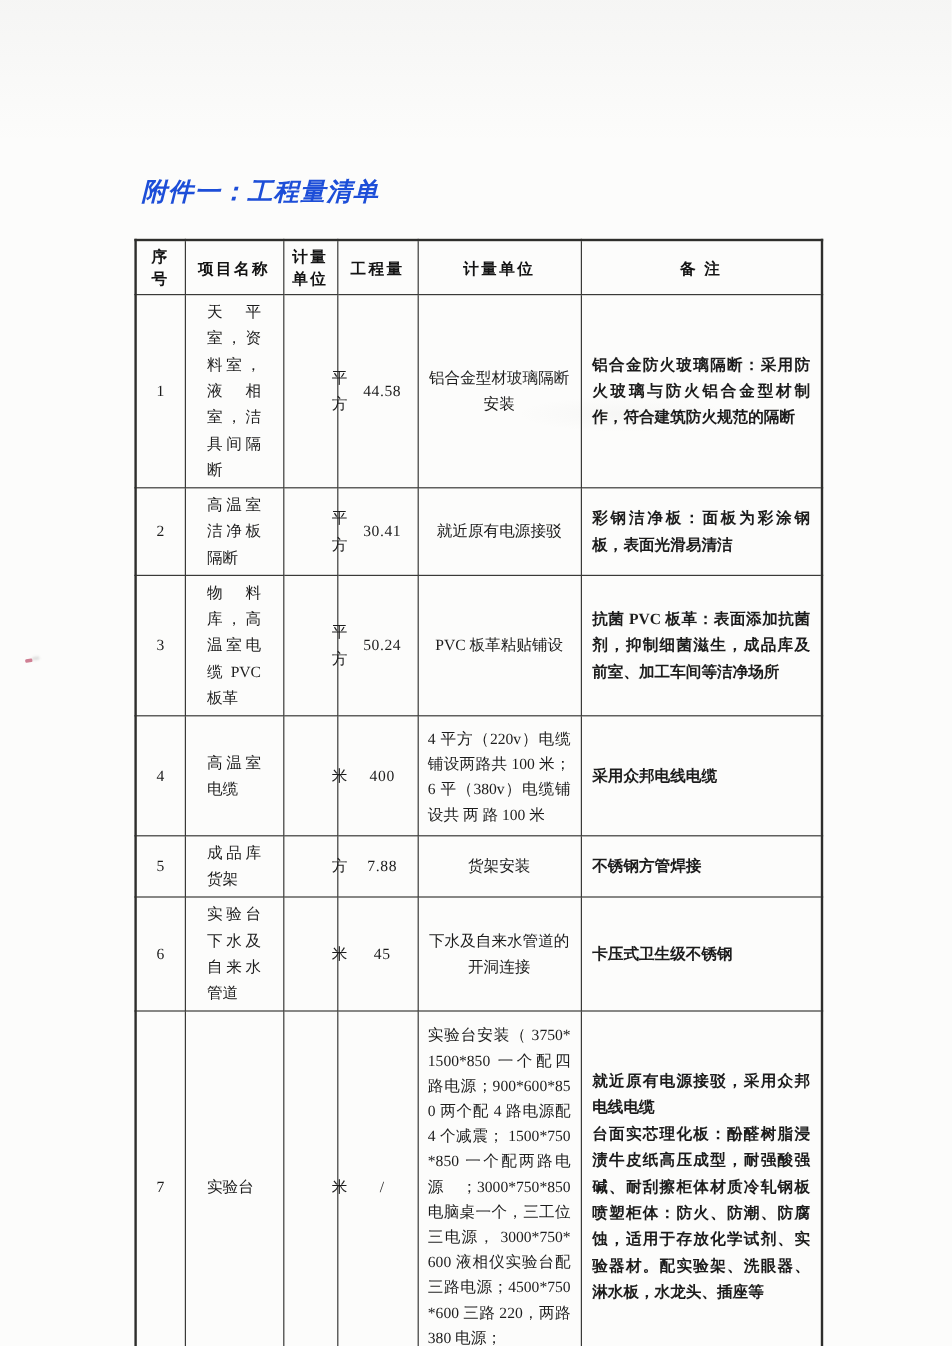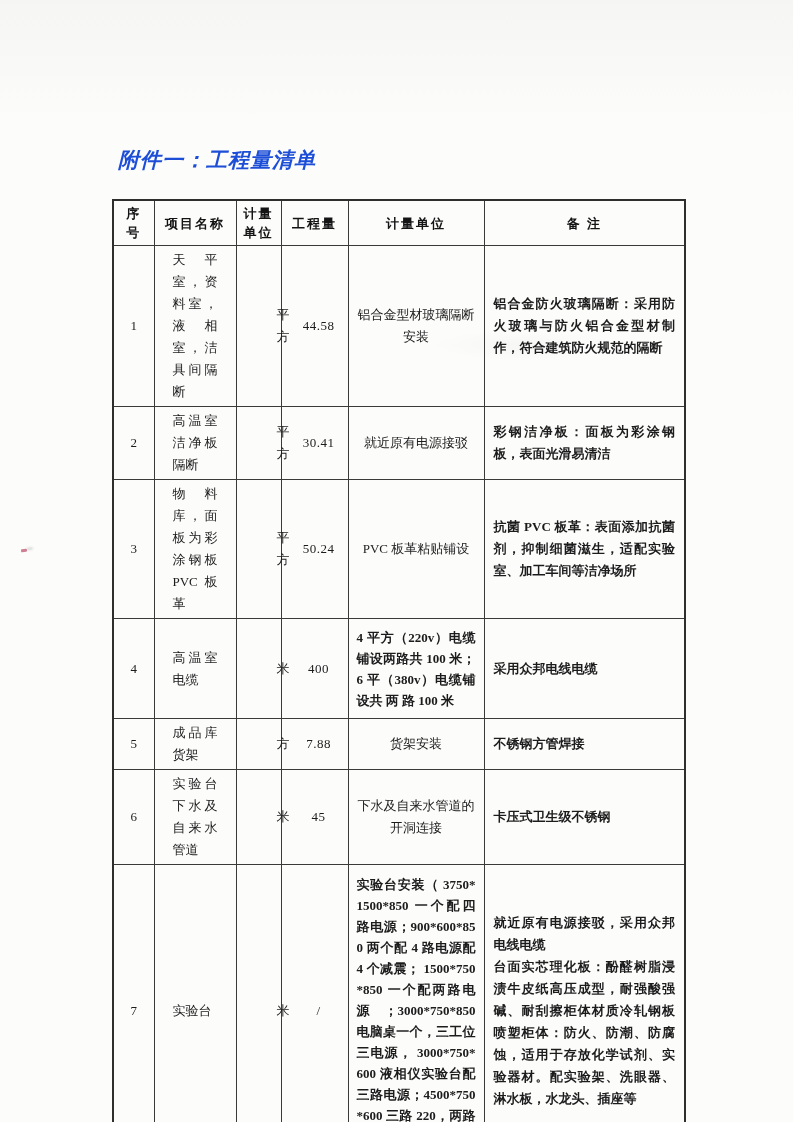--- a/index.html
+++ b/index.html
@@ -58,21 +58,21 @@
   }
   .hr{height:42px;}
   .r1{height:96px;} .r2{height:50px;} .r3{height:80px;}
   .r4{height:100px;} .r5{height:50px;} .r6{height:70px;} .r7{height:293px;}
   .c-no{text-align:center;}
   .c-name{text-align:justify;text-justify:inter-character;padding:3px 18px;}
   .c-unit{text-align:right;padding-left:40px;}
   .c-qty{text-align:center;padding-left:14px;letter-spacing:0.5px;}
   .c-work{text-align:center;padding:3px 8px;}
   .c-remark{text-align:justify;text-justify:inter-character;padding:4px 9px;line-height:22px;font-weight:bold;}
-  .r4 .c-work,.r7 .c-work{text-align:justify;text-justify:inter-character;line-height:21px;font-weight:bold;}
+  .r4 .c-work,.r7 .c-work{text-align:justify;text-justify:inter-character;line-height:21px;}
   
   .speck{
     position:absolute;left:21px;top:549px;width:6px;height:3px;
     background:#c4607a;opacity:.8;border-radius:1px;
     transform:rotate(-8deg);
     box-shadow:6px -1px 2px rgba(150,150,150,.35);
   }
   .smudge{
     position:absolute;left:430px;top:330px;width:180px;height:30px;
     background:radial-gradient(ellipse at center,rgba(140,140,135,.05),rgba(140,140,135,0) 70%);
@@ -120,25 +120,25 @@
       <tr class="r2">
         <td class="c-no">2</td>
         <td class="c-name">高温室洁净板隔断</td>
         <td class="c-unit">平方</td>
         <td class="c-qty">30.41</td>
         <td class="c-work">就近原有电源接驳</td>
         <td class="c-remark">彩钢洁净板：面板为彩涂钢板，表面光滑易清洁</td>
       </tr>
       <tr class="r3">
         <td class="c-no">3</td>
-        <td class="c-name">物料库，面板为彩涂钢板 PVC 板革</td>
+        <td class="c-name">物料库，高温室电缆 PVC 板革</td>
         <td class="c-unit">平方</td>
         <td class="c-qty">50.24</td>
         <td class="c-work">PVC 板革粘贴铺设</td>
-        <td class="c-remark">抗菌 PVC 板革：表面添加抗菌剂，抑制细菌滋生，适配实验室、加工车间等洁净场所</td>
+        <td class="c-remark">抗菌 PVC 板革：表面添加抗菌剂，抑制细菌滋生，成品库及前室、加工车间等洁净场所</td>
       </tr>
       <tr class="r4">
         <td class="c-no">4</td>
         <td class="c-name">高温室电缆</td>
         <td class="c-unit">米</td>
         <td class="c-qty">400</td>
         <td class="c-work">4 平方（220v）电缆铺设两路共 100 米；6 平（380v）电缆铺设共 两 路 100 米</td>
         <td class="c-remark">采用众邦电线电缆</td>
       </tr>
       <tr class="r5">

